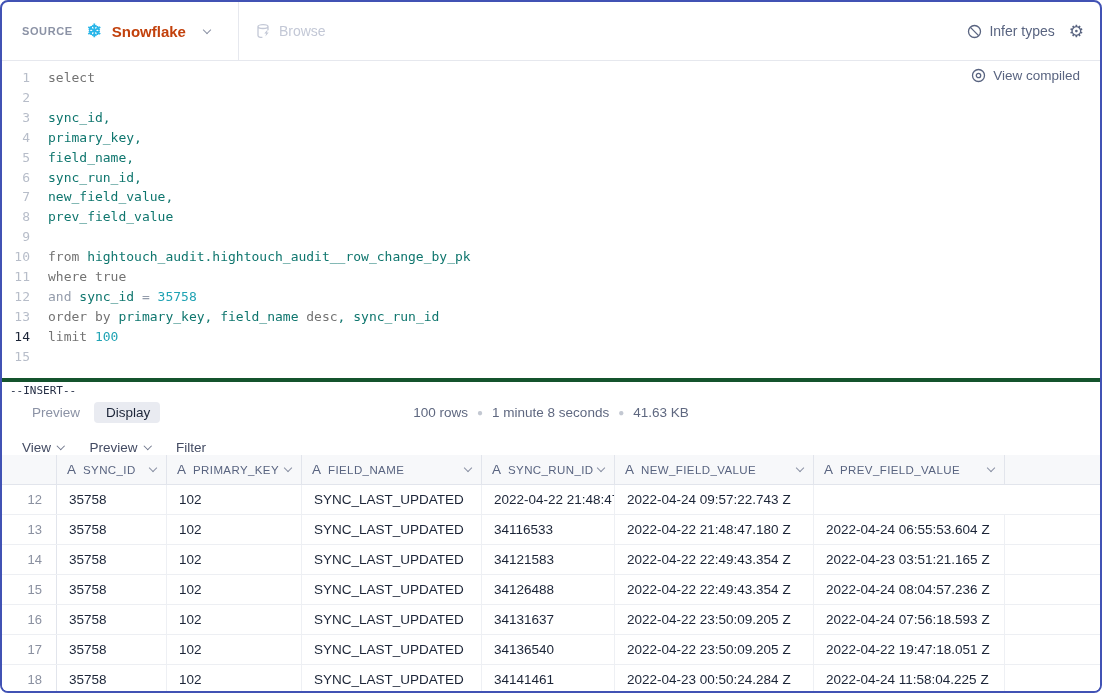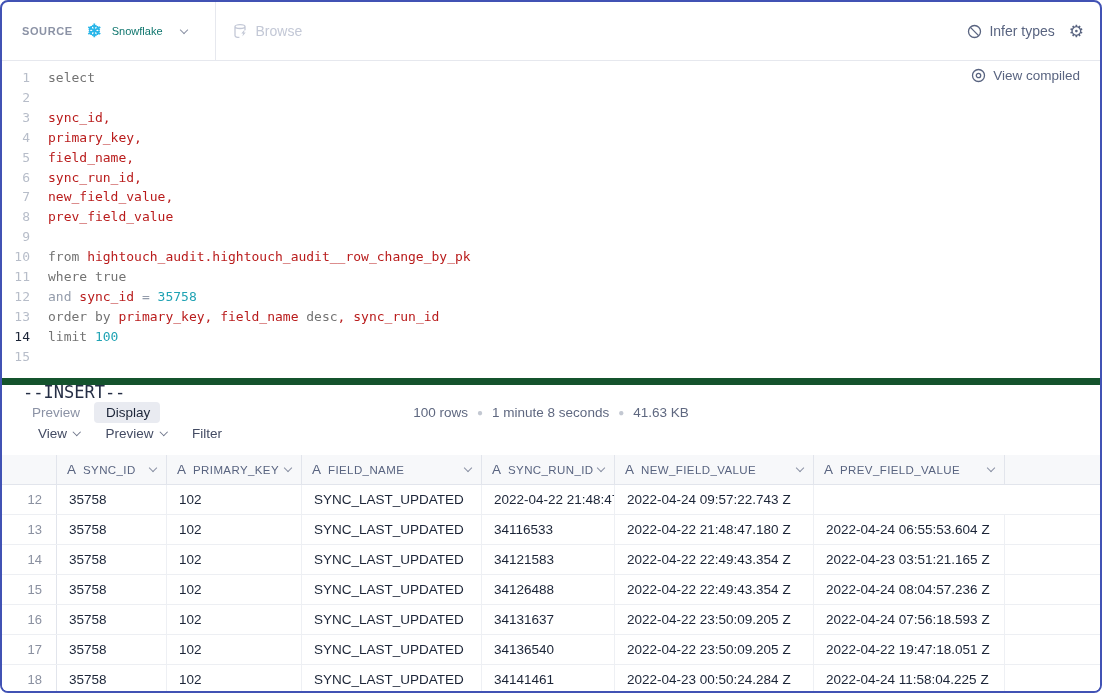--- a/index.html
+++ b/index.html
@@ -8,60 +8,60 @@
 
   .panel { width:1102px; height:693px; border:2px solid #4152b4; border-radius:8px;
            overflow:hidden; display:flex; flex-direction:column; background:#fff; }
 
   
   .topbar { height:59px; flex:none; display:flex; align-items:center;
             border-bottom:1px solid #e6e8ee; padding:0 16px 0 20px; }
   .src-label { font-size:11px; font-weight:600; letter-spacing:.6px; color:#8b92a5; margin-right:14px; }
   .src-select { display:flex; align-items:center; gap:10px; background:none; border:none; cursor:pointer; font-family:inherit; }
   .snowflake { color:#29b5e8; font-size:18px; font-weight:bold; line-height:1; }
-  .src-name { font-size:11px; font-weight:400; color:#0f766e; }
+  .src-name { font-size:15px; font-weight:700; color:#c2410c; }
   .chev { display:inline-block; width:6px; height:6px; border-right:1.6px solid #8b92a5;
           border-bottom:1.6px solid #8b92a5; transform:rotate(45deg); margin-left:8px; margin-top:-3px; }
   .vdiv { width:1px; height:59px; background:#e6e8ee; margin:0 0 0 28px; flex:none; }
   .browse-btn { display:flex; align-items:center; gap:8px; background:none; border:none;
                 color:#c3c8d6; font-size:14px; font-family:inherit; margin-left:16px; cursor:default; }
   .spacer { flex:1; }
   .infer-btn { display:flex; align-items:center; gap:7px; background:none; border:none;
                color:#596480; font-size:14px; font-family:inherit; cursor:pointer; }
   .gear-btn { background:none; border:none; color:#596480; font-size:17px; line-height:1;
               margin-left:14px; cursor:pointer; }
 
   
   .editor { flex:none; height:317px; position:relative; padding-top:7px; overflow:hidden; background:#fff; }
   .view-compiled { position:absolute; top:7px; right:20px; display:flex; align-items:center; gap:7px;
                    color:#596480; font-size:13.5px; cursor:pointer; background:none; border:none; font-family:inherit; }
   .code-line { display:flex; line-height:19.9px; font-family:"DejaVu Sans Mono", monospace; font-size:13px; }
   .ln { width:28px; flex:none; text-align:right; color:#b7bdc9; margin-right:18px; user-select:none; }
   .ln.active { color:#1b2437; }
   .cd { white-space:pre; color:#1f2840; }
   .tk-kw  { color:#737373; }
-  .tk-id  { color:#b91c1c; }
+  .tk-id  { color:#0f766e; }
   .tk-num { color:#21a3b4; }
   .tk-gray{ color:#949cab; }
 
   
-  .mode-strip { flex:none; height:21px; border-top:7px solid #14532d; display:flex; align-items:center;
-                padding-left:21px; font-family:"DejaVu Sans Mono", monospace; font-size:17px; color:#252e45; }
+  .mode-strip { flex:none; height:21px; border-top:4px solid #14532d; display:flex; align-items:center;
+                padding-left:8px; font-family:"DejaVu Sans Mono", monospace; font-size:11px; color:#252e45; }
 
   
   .tabs-row { flex:none; height:27px; display:flex; align-items:center; padding-left:20px; position:relative; }
   .tab { background:none; border:none; font-family:inherit; font-size:13.5px; color:#8b92a5;
          padding:3px 10px; margin-right:4px; border-radius:4px; cursor:pointer; }
   .tab.active { color:#1b2437; background:#e9ebf1; font-weight:500;padding-left:12px; }
   .stats { position:absolute; left:50%; transform:translateX(-50%); display:flex; align-items:center;
            font-size:13.5px; color:#5f6880; white-space:nowrap; }
   .stats .dot { color:#c3c8d2; margin:0 9px; font-size:10px; }
 
   
-  .toolbar { flex:none; height:29px; display:flex; align-items:flex-start; padding-left:36px; gap:26px; }
+  .toolbar { flex:none; height:29px; display:flex; align-items:flex-end; padding-left:20px; gap:26px; }
   .tool-item { display:flex; align-items:center; background:none; border:none; font-family:inherit;
                font-size:13.5px; color:#434b63; cursor:pointer; }
   .tool-item .chev { border-color:#6b7288; margin-left:7px; width:5.5px; height:5.5px; }
 
   
   .grid { flex:1; overflow:hidden; }
   .thead, .trow { display:grid; grid-template-columns:55px 110px 135px 180px 133px 199px 191px 1fr; }
   .thead { height:30px; background:#f7f8fa; border-bottom:1px solid #e2e5ec; }
   .th { display:flex; align-items:center; padding:0 10px; border-right:1px solid #e2e5ec;
         color:#596480; font-size:11.5px; font-weight:500; letter-spacing:.4px; overflow:hidden; cursor:pointer; }

